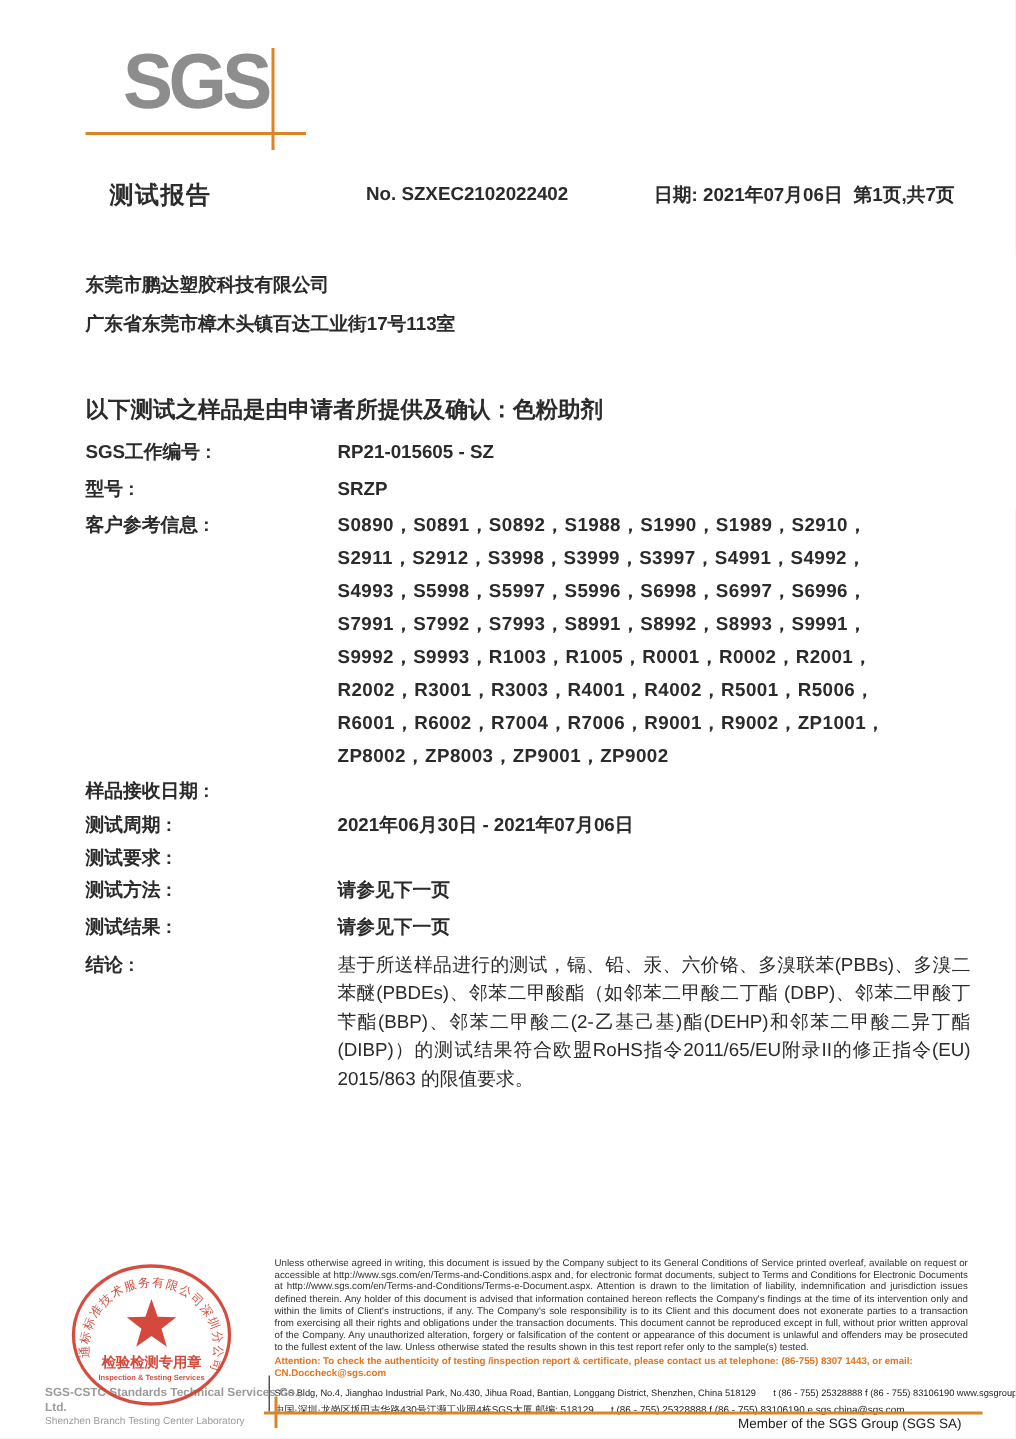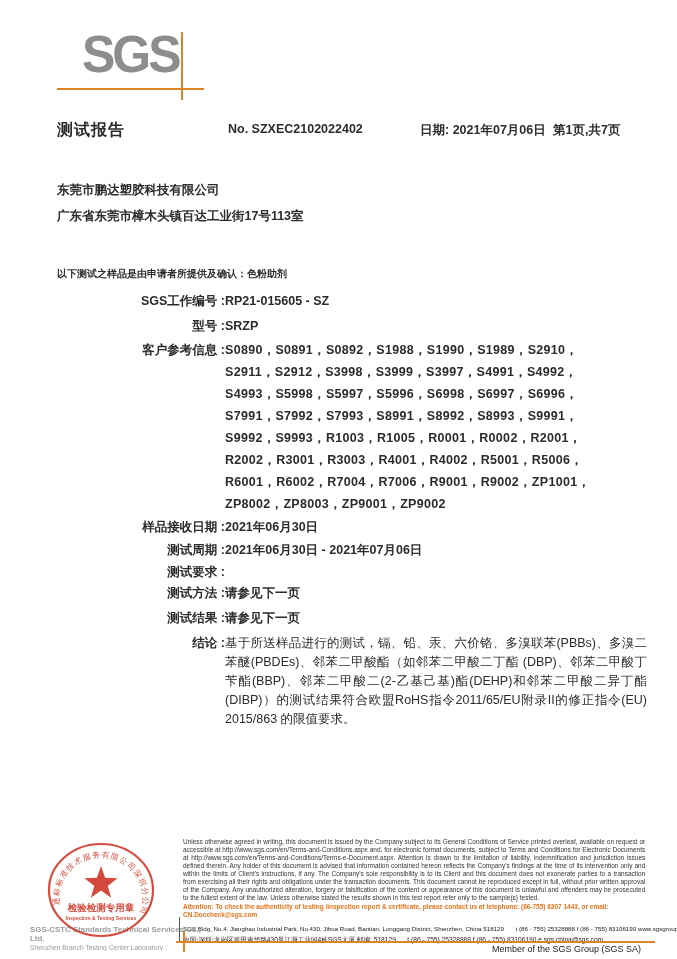--- a/index.html
+++ b/index.html
@@ -16,34 +16,34 @@
     font-size:50px;font-weight:700;color:#8d8d8d;
     letter-spacing:-3px;transform:scaleY(1.04);transform-origin:top left;
     line-height:1;
   }
   .logo-hline{position:absolute;left:57px;top:88px;width:147px;height:2px;background:#dd8427;}
   .logo-vline{position:absolute;left:181px;top:32px;width:2px;height:68px;background:#dd8427;}
 
   
   .content{position:absolute;left:57px;top:120px;width:590px;}
   .title-row{position:relative;height:24px;font-weight:700;}
-  .title-row .t{position:absolute;top:0;}
+  .title-row .t{position:absolute;top:0;margin-left:16px;}
   .report-title{left:0;font-size:16px;letter-spacing:1px;}
   .report-no{left:171px;font-size:12.5px;top:2px !important;}
   .report-date{left:363px;font-size:12.5px;top:2px !important;}
   .report-page{left:496px;font-size:12.5px;top:2px !important;}
 
   .applicant-name{margin-top:33px;font-size:12.5px;font-weight:700;line-height:26px;}
   .applicant-address{font-size:12.5px;font-weight:700;line-height:26px;}
 
-  .intro{margin-top:35px;font-size:10px;font-weight:700;line-height:20px;}
+  .intro{margin-top:35px;font-size:15px;font-weight:700;line-height:20px;}
 
   .rows{margin-top:5px;}
   .row{display:grid;grid-template-columns:168px 1fr;font-size:12.5px;}
-  .row .lbl{font-weight:700;text-align:right;}
+  .row .lbl{font-weight:700;}
   .row .val{font-weight:700;}
   .lh25{line-height:25px;}
   .lh24{line-height:24px;}
   .lh23{line-height:23px;}
   .lh20{line-height:20px;}
   .lh21{line-height:21px;}
   .ref-lines div{line-height:22px;letter-spacing:0.3px;}
   .mt5{margin-top:5px;}
   .conclusion .val{font-weight:400;line-height:19px;text-align:justify;width:422px;}
   .conclusion .lbl{line-height:19px;}
@@ -121,21 +121,20 @@
           <div>S7991，S7992，S7993，S8991，S8992，S8993，S9991，</div>
           <div>S9992，S9993，R1003，R1005，R0001，R0002，R2001，</div>
           <div>R2002，R3001，R3003，R4001，R4002，R5001，R5006，</div>
           <div>R6001，R6002，R7004，R7006，R9001，R9002，ZP1001，</div>
           <div>ZP8002，ZP8003，ZP9001，ZP9002</div>
         </span>
       </div>
 
       <div class="row lh24">
         <span class="lbl">样品接收日期 :</span>
-        <span class="val">2021年06月30日</span>
       </div>
 
       <div class="row lh23">
         <span class="lbl">测试周期 :</span>
         <span class="val">2021年06月30日 - 2021年07月06日</span>
       </div>
 
       <div class="row lh21">
         <span class="lbl">测试要求 :</span>
       </div>

